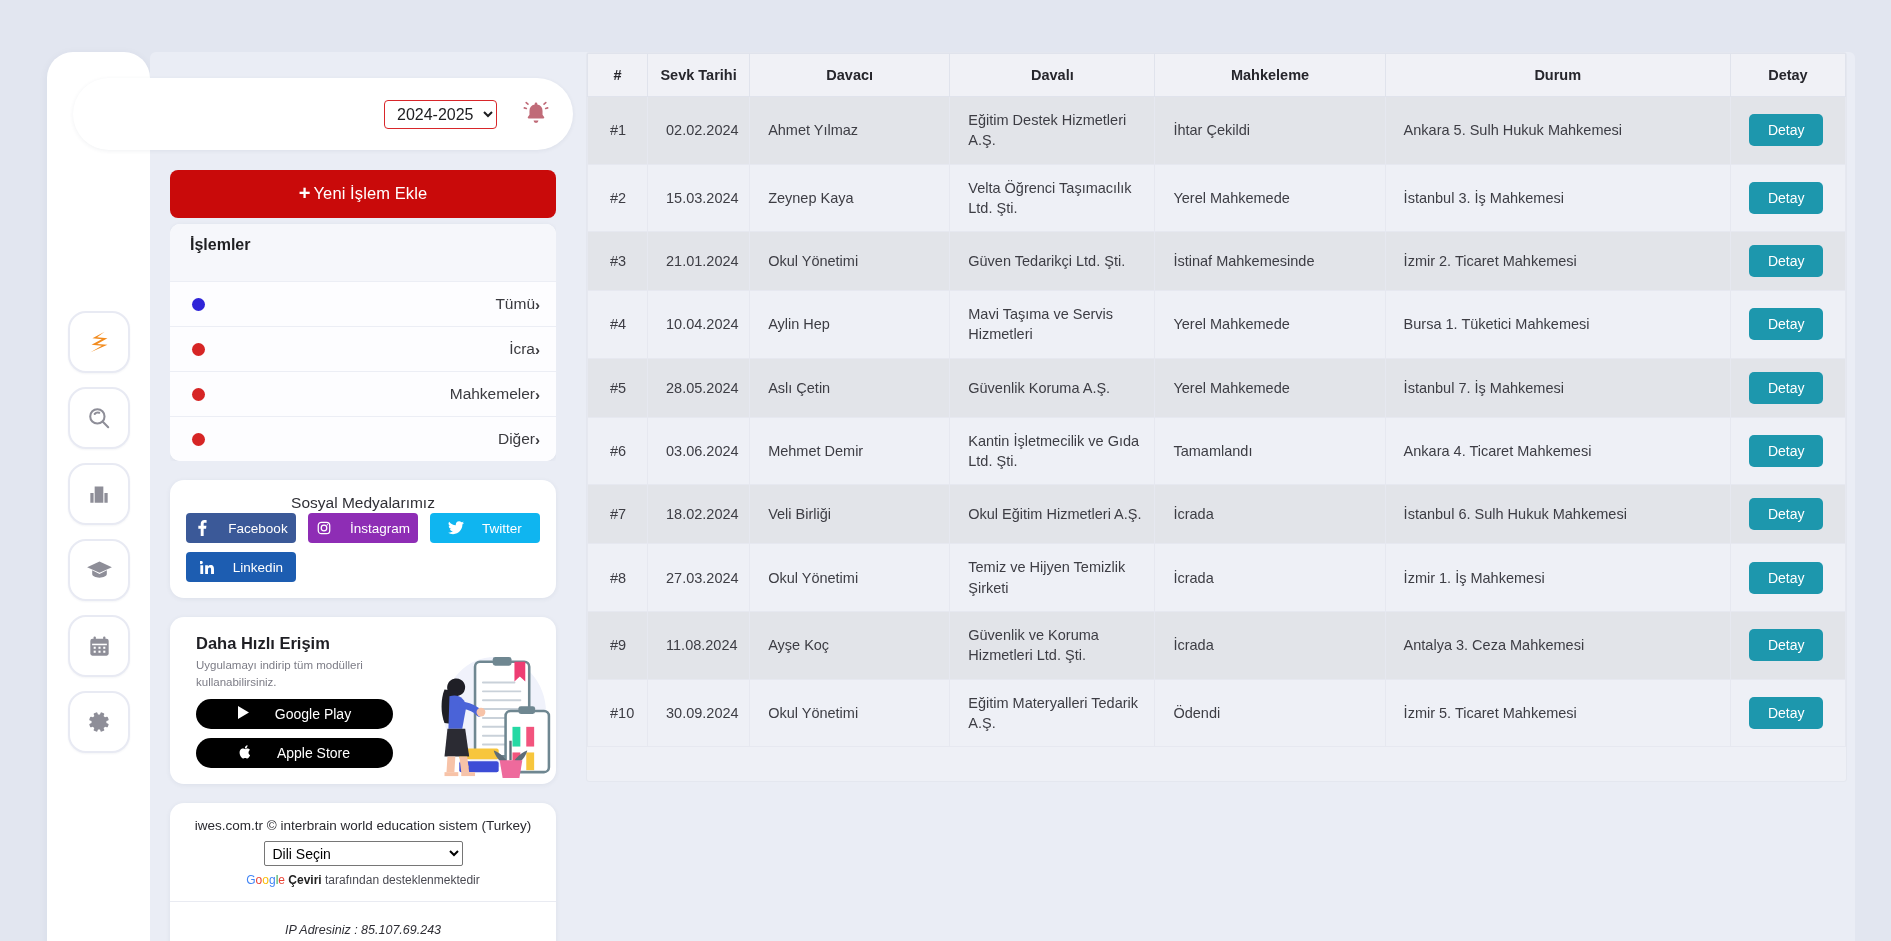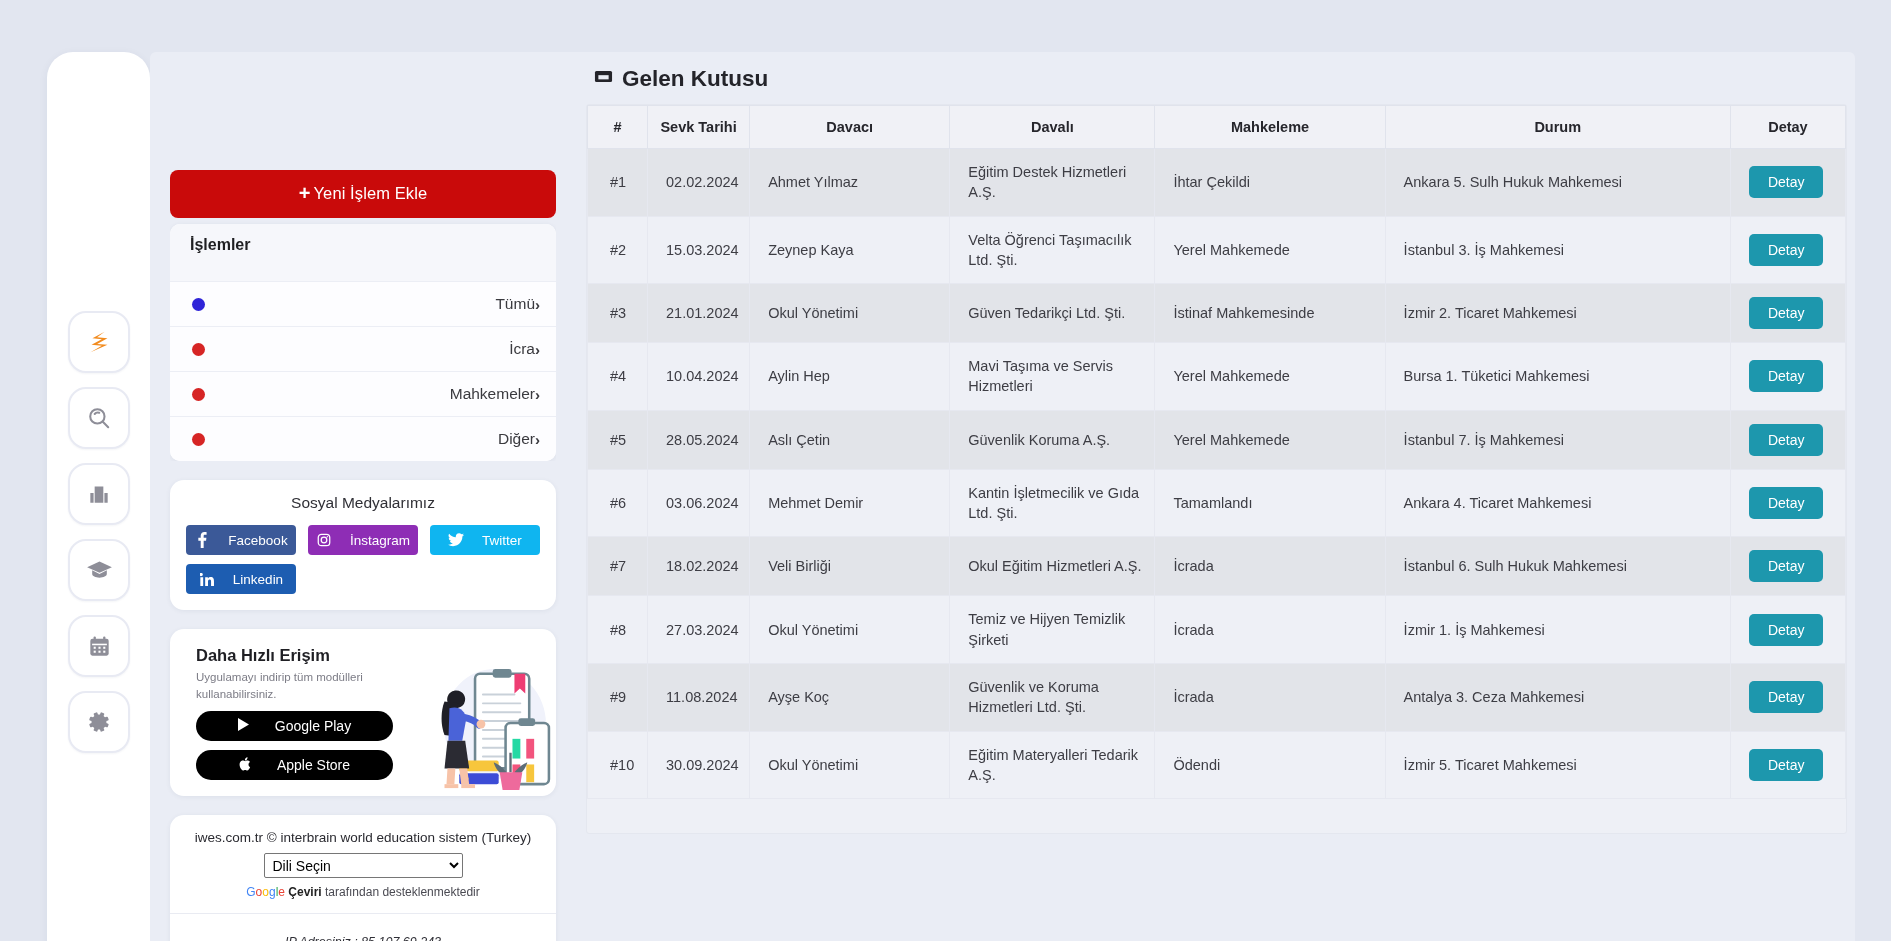--- a/index.html
+++ b/index.html
@@ -133,21 +133,21 @@
   }
   .menu-item:last-child { border-bottom: none; }
   .dot { width: 13px; height: 13px; border-radius: 50%; flex: none; }
   .menu-label { margin-left: 20px; font-size: 15.5px; color: #3a3a3f; flex: 1; }
   .chev { color: #3a3a3f; font-size: 15px; font-weight: 700; }
 
   
   .social-card { padding: 14px 16px 16px; }
   .social-title {
     text-align: center; font-size: 15.5px; color: #303036;
-    margin-bottom: 13px;
+    margin-bottom: 1px;
   }
   .social-grid {
     display: grid; grid-template-columns: 1fr 1fr 1fr;
     gap: 9px 12px;
   }
   .social-btn {
     height: 30px;
     border: none; border-radius: 4px;
     color: #fff; font-size: 13.5px;
     font-family: "Liberation Sans", sans-serif;
@@ -304,20 +304,37 @@
     <div class="rail-btn">
       <span>
         <svg width="26" height="26" viewBox="0 0 24 24" fill="#8e8e98">
           <path d="M12 8.2a3.8 3.8 0 1 0 0 7.6 3.8 3.8 0 0 0 0-7.6zm0 5.8a2 2 0 1 1 0-4 2 2 0 0 1 0 4z"></path>
           <path d="M20.4 13.5l-1.6-.6a6.9 6.9 0 0 0 0-1.8l1.6-.6a.8.8 0 0 0 .45-1l-.7-1.9a.8.8 0 0 0-1-.48l-1.6.6a7 7 0 0 0-1.3-1.3l.6-1.6a.8.8 0 0 0-.48-1l-1.9-.7a.8.8 0 0 0-1 .45l-.6 1.6a7 7 0 0 0-1.8 0l-.6-1.6a.8.8 0 0 0-1-.45l-1.9.7a.8.8 0 0 0-.48 1l.6 1.6a7 7 0 0 0-1.3 1.3l-1.6-.6a.8.8 0 0 0-1 .48l-.7 1.9a.8.8 0 0 0 .45 1l1.6.6a6.9 6.9 0 0 0 0 1.8l-1.6.6a.8.8 0 0 0-.45 1l.7 1.9a.8.8 0 0 0 1 .48l1.6-.6a7 7 0 0 0 1.3 1.3l-.6 1.6a.8.8 0 0 0 .48 1l1.9.7a.8.8 0 0 0 1-.45l.6-1.6a7 7 0 0 0 1.8 0l.6 1.6a.8.8 0 0 0 1 .45l1.9-.7a.8.8 0 0 0 .48-1l-.6-1.6a7 7 0 0 0 1.3-1.3l1.6.6a.8.8 0 0 0 1-.48l.7-1.9a.8.8 0 0 0-.45-1z"></path>
         </svg>
       </span>
     </div>
   </div>
 
+  <div class="topbar">
+    <select class="year-select"><option value="2024-2025">2024-2025</option><option value="2023-2024">2023-2024</option><option value="2022-2023">2022-2023</option></select>
+    <button class="bell-btn">
+      <span>
+        <svg width="28" height="28" viewBox="0 0 24 24" fill="#c06b78">
+          <path d="M12 3.1a1.15 1.15 0 0 1 1.15 1.15v.55a5.6 5.6 0 0 1 4.45 5.5v3.1l1.35 2.1a.8.8 0 0 1-.67 1.23H5.72a.8.8 0 0 1-.67-1.23l1.35-2.1v-3.1a5.6 5.6 0 0 1 4.45-5.5v-.55A1.15 1.15 0 0 1 12 3.1z"></path>
+          <path d="M9.9 18.5h4.2a2.1 2.1 0 0 1-4.2 0z"></path>
+          <g stroke="#c06b78" stroke-width="1.4" stroke-linecap="round" fill="none">
+            <path d="M5.1 4.4 L3.6 3.1"></path>
+              <path d="M18.9 4.4 L20.4 3.1"></path>
+            <path d="M3.7 8.1 L2 7.6"></path>
+              <path d="M20.3 8.1 L22 7.6"></path>
+          </g>
+        </svg>
+      </span>
+    </button>
+  </div>
 
   <div class="sidebar">
 
     <div class="menu-card">
       <button class="btn-new">
         <span class="plus">+</span><span>Yeni İşlem Ekle</span>
       </button>
       <div class="menu-list">
         <div class="menu-head">İşlemler</div>
 
@@ -461,29 +478,20 @@
         </div>
       </div>
       <div class="footer-bottom">
         <div class="ip-line">IP Adresiniz : 85.107.69.243</div>
         <div class="ip-line">Oturum Süreniz : 16:17:28</div>
       </div>
     </div>
   </div>
 
   <div class="main">
-    <div class="main-head">
-      <span>
-        <svg width="19" height="19" viewBox="0 0 20 20" fill="#24242a">
-          <rect x="1" y="4.2" width="18" height="11.6" rx="1.6"></rect>
-          <path d="M4.6 8.6h10.8v4.4H4.6z" fill="#eaedf5"></path>
-        </svg>
-      </span>
-      <span>Gelen Kutusu</span>
-    </div>
 
     <div class="table-wrap">
       <table>
         <colgroup>
           <col class="w-idx">
             <col class="w-date">
             <col class="w-davaci">
             <col class="w-davali">
           <col class="w-mah">
             <col class="w-durum">

